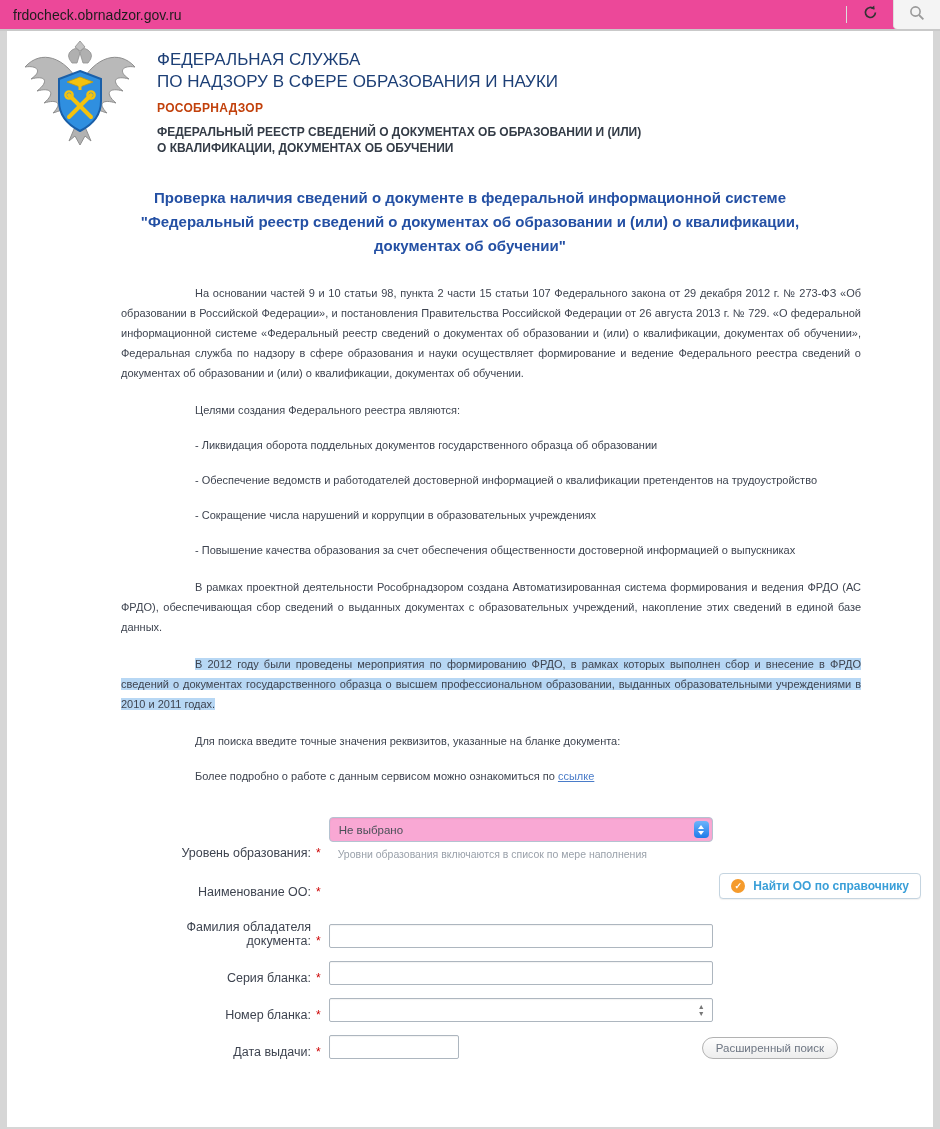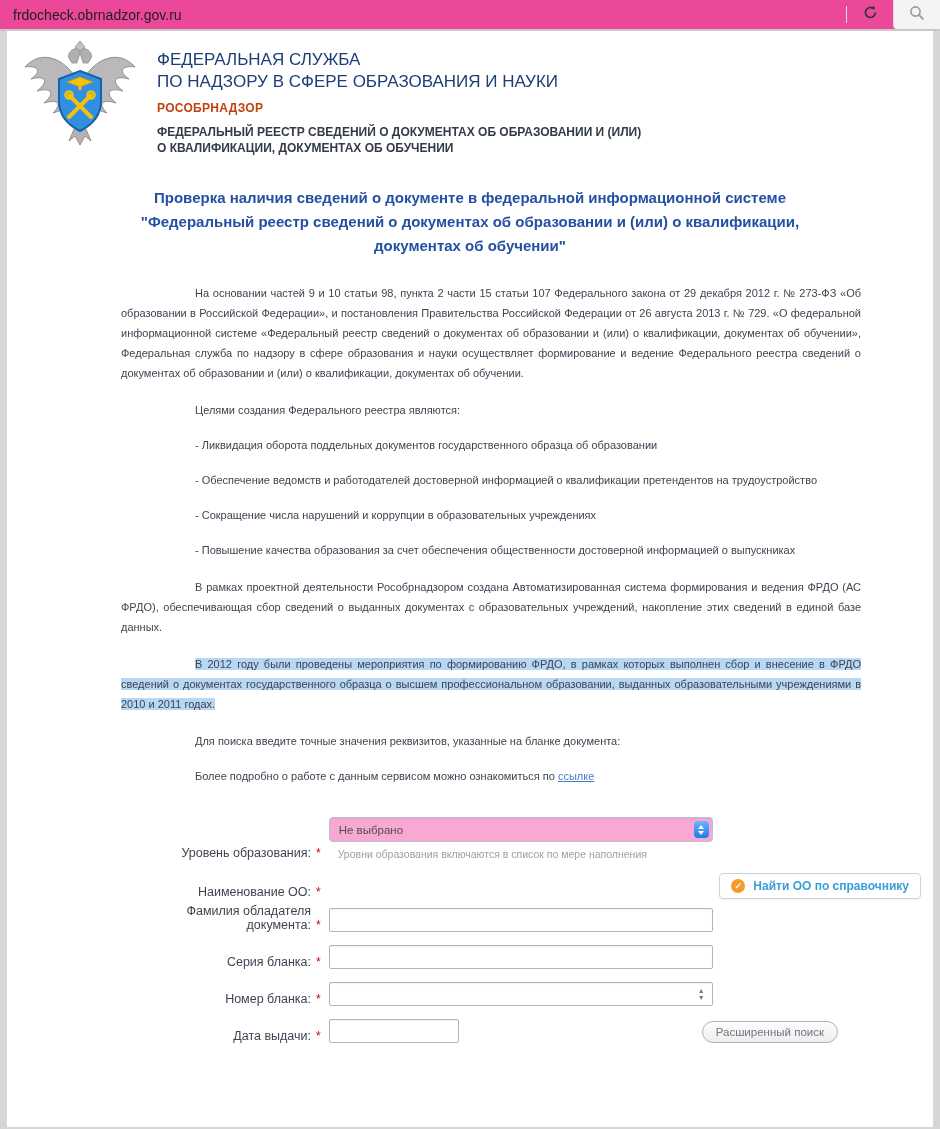--- a/index.html
+++ b/index.html
@@ -203,21 +203,21 @@
           <span>Не выбрано</span>
         </div>
         <div class="stepper" style="top:4px;">
           <div class="up"></div>
             <div class="down"></div>
         </div>
         <div class="field-hint">Уровни образования включаются в список по мере наполнения</div>
       </div>
     </div>
 
-    <div class="frow" style="margin-bottom:0;">
+    <div class="frow" style="margin-bottom:16px;">
       <div class="flabel">Наименование ОО:</div>
       <div class="req">*</div>
       <button class="btn-find">
         <span class="icon-circle">✓</span>
         <span>Найти ОО по справочнику</span>
       </button>
     </div>
 
     <div class="frow">
       <div class="flabel">Фамилия обладателя документа:</div>

